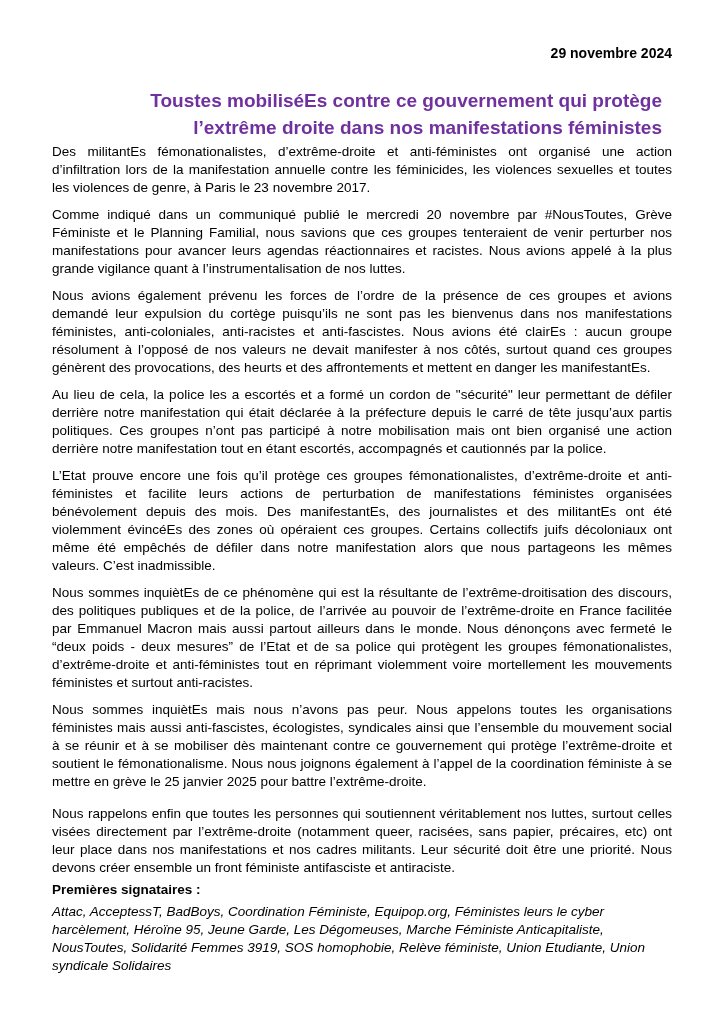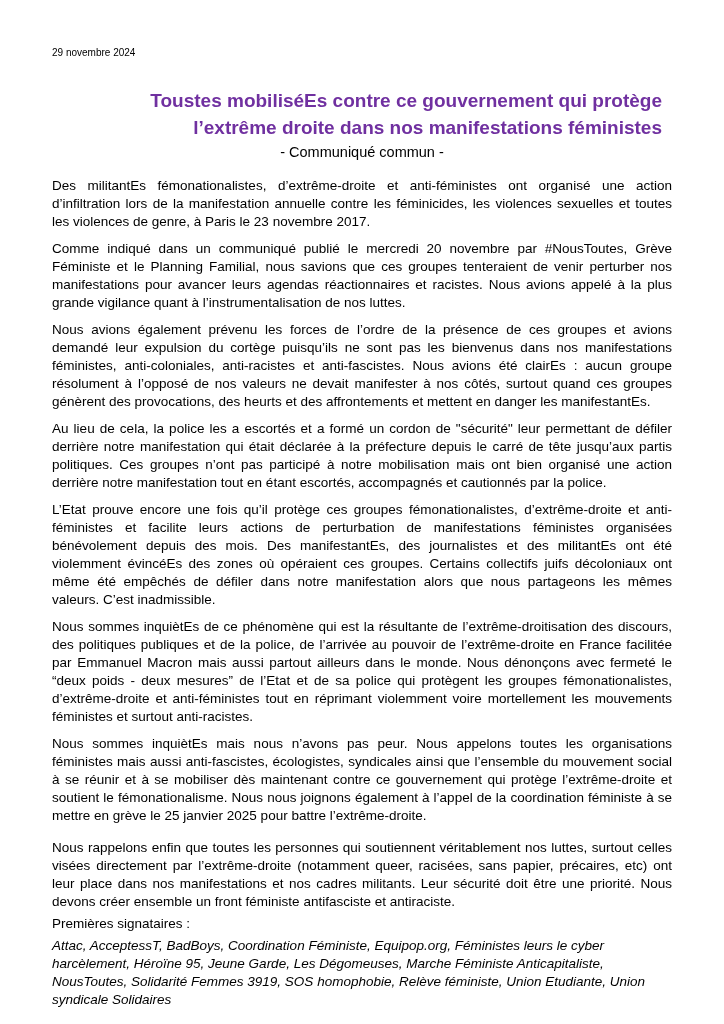--- a/index.html
+++ b/index.html
@@ -15,24 +15,25 @@
     background: #ffffff;
     box-sizing: border-box;
     padding: 45px 52px 0 52px;
     font-family: "Liberation Sans", sans-serif;
     font-size: 13.5px;
     line-height: 18px;
     color: #000000;
     overflow: hidden;
   }
   .doc-date {
-    text-align: left;
-    font-size: 10px;
+    text-align: right;
+    font-size: 14px;
     line-height: 16px;
     margin: 0 0 26px 0;
+    font-weight: bold;
   }
   .doc-title {
     text-align: right;
     font-size: 19px;
     line-height: 27px;
     font-weight: bold;
     color: #7030A0;
     margin: 0 0 2px 0;
     padding: 0 10px;
   }
@@ -47,36 +48,36 @@
     margin: 0 0 9px 0;
   }
   p.body-para.tight {
     margin-bottom: 14px;
   }
   p.body-para.semi-tight {
     margin-bottom: 4px;
   }
   .sig-label {
     margin: 0 0 4px 0;
+    font-weight: bold;
   }
   .signatories {
     font-style: italic;
     text-align: left;
     margin: 0;
   }
 </style>
 </head>
 <body>
 
 <div class="page">
   <div class="doc-date">29 novembre 2024</div>
 
   <h1 class="doc-title" style="color: rgb(112, 48, 160);">Toustes mobiliséEs contre ce gouvernement qui protège l’extrême droite dans nos manifestations féministes</h1>
 
-  <div class="doc-subtitle">- Communiqué commun -</div>
 
   <p class="body-para">Des militantEs fémonationalistes, d’extrême-droite et anti-féministes ont organisé une action d’infiltration lors de la manifestation annuelle contre les féminicides, les violences sexuelles et toutes les violences de genre, à Paris le 23 novembre 2017.</p>
 
   <p class="body-para">Comme indiqué dans un communiqué publié le mercredi 20 novembre par #NousToutes, Grève Féministe et le Planning Familial, nous savions que ces groupes tenteraient de venir perturber nos manifestations pour avancer leurs agendas réactionnaires et racistes. Nous avions appelé à la plus grande vigilance quant à l’instrumentalisation de nos luttes.</p>
 
   <p class="body-para">Nous avions également prévenu les forces de l’ordre de la présence de ces groupes et avions demandé leur expulsion du cortège puisqu’ils ne sont pas les bienvenus dans nos manifestations féministes, anti-coloniales, anti-racistes et anti-fascistes. Nous avions été clairEs : aucun groupe résolument à l’opposé de nos valeurs ne devait manifester à nos côtés, surtout quand ces groupes génèrent des provocations, des heurts et des affrontements et mettent en danger les manifestantEs.</p>
 
   <p class="body-para">Au lieu de cela, la police les a escortés et a formé un cordon de "sécurité" leur permettant de défiler derrière notre manifestation qui était déclarée à la préfecture depuis le carré de tête jusqu’aux partis politiques. Ces groupes n’ont pas participé à notre mobilisation mais ont bien organisé une action derrière notre manifestation tout en étant escortés, accompagnés et cautionnés par la police.</p>
 
   <p class="body-para">L’Etat prouve encore une fois qu’il protège ces groupes fémonationalistes, d’extrême-droite et anti-féministes et facilite leurs actions de perturbation de manifestations féministes organisées bénévolement depuis des mois. Des manifestantEs, des journalistes et des militantEs ont été violemment évincéEs des zones où opéraient ces groupes. Certains collectifs juifs décoloniaux ont même été empêchés de défiler dans notre manifestation alors que nous partageons les mêmes valeurs. C’est inadmissible.</p>

